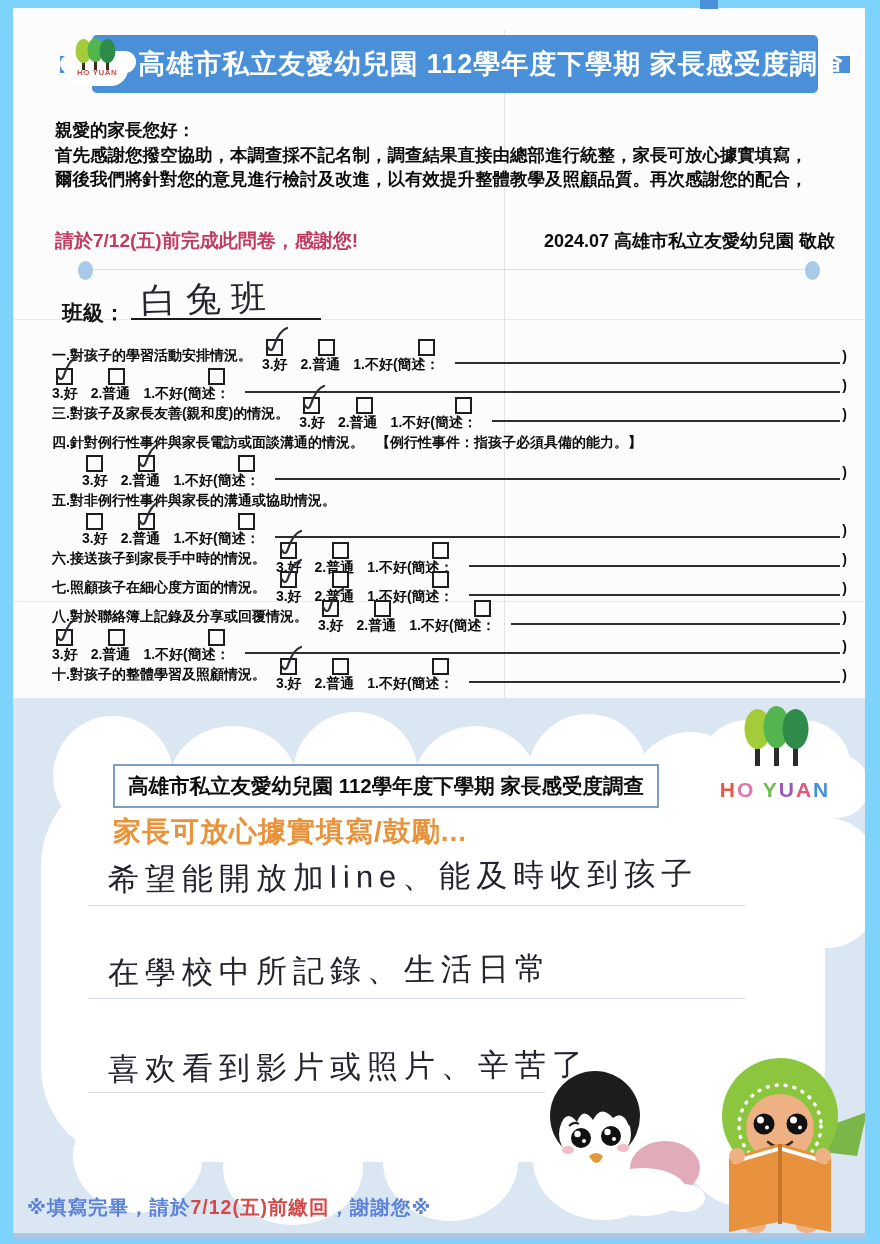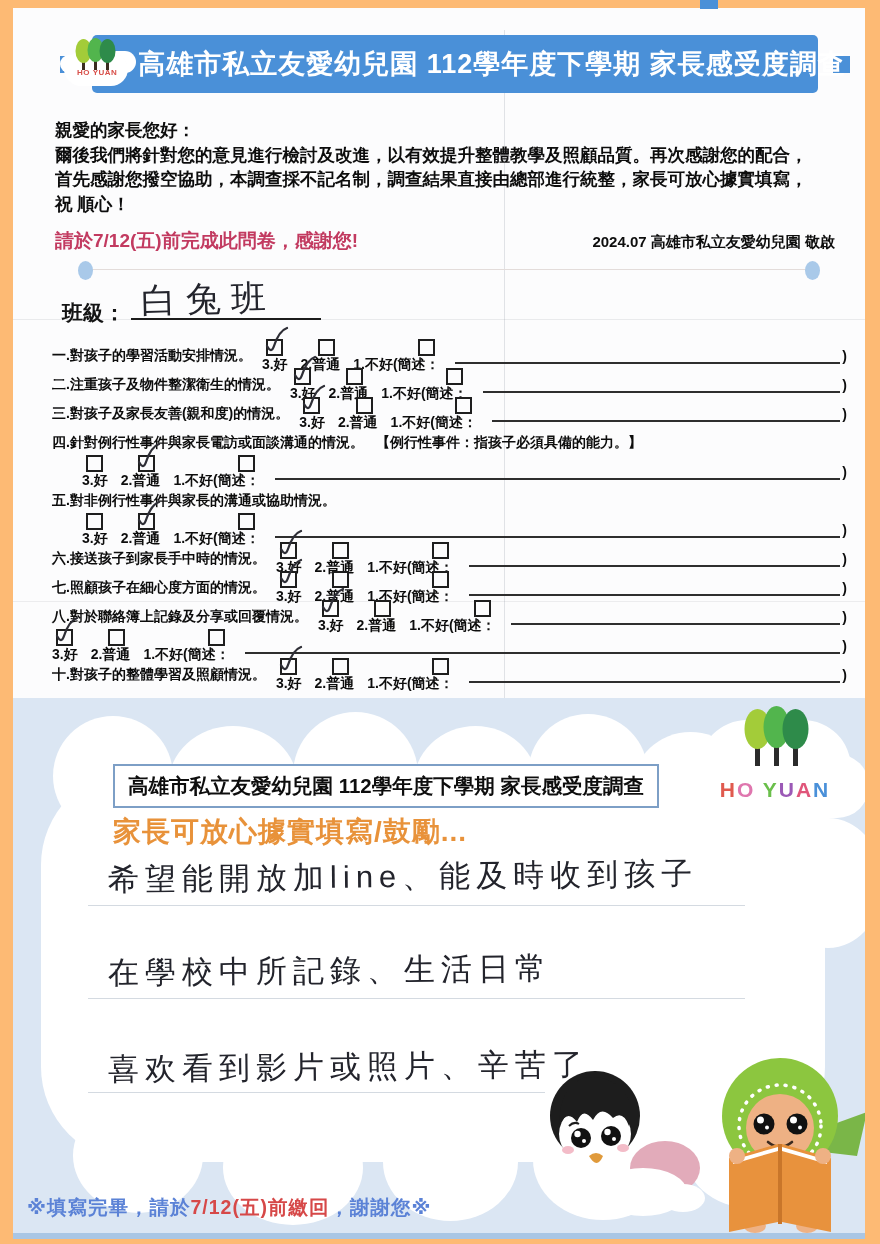--- a/index.html
+++ b/index.html
@@ -1,16 +1,16 @@
 <!DOCTYPE html>
 <html><head>
 <meta charset="utf-8">
 <style>
   html,body{margin:0;padding:0;}
-  .scan{position:relative;width:880px;height:1244px;background:#fdba74;overflow:hidden;
+  .scan{position:relative;width:880px;height:1244px;background:#7dd3fc;overflow:hidden;
         font-family:"Liberation Sans","DejaVu Sans",sans-serif;color:#141414;}
   .paper{position:absolute;left:13px;top:8px;right:15px;bottom:5px;background:#fcfcfd;}
   
   .crease-v{position:absolute;left:504px;top:30px;height:1030px;width:1px;background:rgba(100,110,125,.18);}
   .crease-h1{position:absolute;left:13px;right:15px;top:319px;height:1px;background:rgba(120,125,135,.14);}
   .crease-h2{position:absolute;left:13px;right:15px;top:601px;height:1px;background:rgba(120,125,135,.12);}
   .corner-mark{position:absolute;left:700px;top:0;width:18px;height:9px;background:#4a90d8;}
 
   
   .banner{position:absolute;left:92px;right:62px;top:35px;height:58px;background:#4a90d8;border-radius:5px;
@@ -21,21 +21,21 @@
   .mini-logo{position:relative;width:64px;height:52px;flex:none;}
   .mini-cloud{position:absolute;left:0;top:14px;width:64px;height:34px;background:#fff;border-radius:18px;
               box-shadow:14px -7px 0 -6px #fff,-12px -5px 0 -8px #fff;}
   .mini-trees{position:absolute;left:10px;top:0px;width:44px;height:34px;}
   .mini-hoyuan{position:absolute;left:6px;top:30px;width:54px;text-align:center;font-size:8px;font-weight:700;color:#d8504a;letter-spacing:.5px;}
 
   
   .intro{position:absolute;left:55px;right:40px;top:118px;font-size:17.5px;font-weight:700;line-height:24.5px;color:#0d0d0d;}
   .notice-row{position:absolute;left:55px;right:45px;top:228px;display:flex;justify-content:space-between;align-items:baseline;}
   .deadline{color:#c23a60;font-weight:700;font-size:19px;}
-  .signoff{color:#0d0d0d;font-weight:700;font-size:15px;}
+  .signoff{color:#0d0d0d;font-weight:700;font-size:18px;}
 
   
   .divider{position:absolute;left:78px;right:60px;top:263px;height:14px;}
   .divider .line{position:absolute;left:10px;right:10px;top:6px;height:1px;background:#e3dcda;}
   .divider .dot{position:absolute;width:15px;height:19px;border-radius:50%;background:#a9c9e9;top:-2px;}
   .divider .dot.l{left:0;} .divider .dot.r{right:0;}
 
   
   .class-row{position:absolute;left:62px;top:292px;display:flex;align-items:baseline;}
   .class-label{font-size:21px;font-weight:700;}
@@ -105,23 +105,22 @@
         <ellipse cx="21.5" cy="12" rx="8" ry="12" fill="#52b54d"></ellipse>
         <ellipse cx="33.5" cy="13" rx="8" ry="12" fill="#2e8b4a"></ellipse>
       </svg>
       <div class="mini-hoyuan">HO YUAN</div>
     </div>
     <div class="banner-title">高雄市私立友愛幼兒園 112學年度下學期 家長感受度調查</div>
   </div>
 
   <div class="intro">
     <div>親愛的家長您好：</div>
+    <div>首先感謝您撥空協助，本調查採不記名制，調查結果直接由總部進行統整，家長可放心據實填寫，</div>
     <div>爾後我們將針對您的意見進行檢討及改進，以有效提升整體教學及照顧品質。再次感謝您的配合，</div>
-    <div>首先感謝您撥空協助，本調查採不記名制，調查結果直接由總部進行統整，家長可放心據實填寫，</div>
-    <div>祝 順心！</div>
   </div>
 
   <div class="notice-row">
     <span class="deadline">請於7/12(五)前完成此問卷，感謝您!</span>
     <span class="signoff">2024.07  高雄市私立友愛幼兒園 敬啟</span>
   </div>
 
   <div class="divider">
     <span class="line"></span>
     <span class="dot l"></span>
@@ -154,21 +153,20 @@
           <span class="opt">
             <span class="cb"></span>
             <span class="olabel">1.不好(簡述：</span>
           </span>
           <span class="blank"></span>
           <span class="closep">)</span>
         </div>
       </div>
       <div>
         <div class="qline">
-          <span class="qtext">二.注重孩子及物件整潔衛生的情況。</span>
           <span class="opt">
             <span class="cb">
               <svg class="check" viewBox="0 0 26 30">
                 <path d="M4 19 C7 24, 9 25, 11 19 C14 10, 18 3, 24 1" fill="none" stroke="#2e2e36" stroke-width="2.3" stroke-linecap="round"></path>
               </svg>
             </span>
             <span class="olabel">3.好</span>
           </span>
           <span class="opt">
             <span class="cb"></span>

